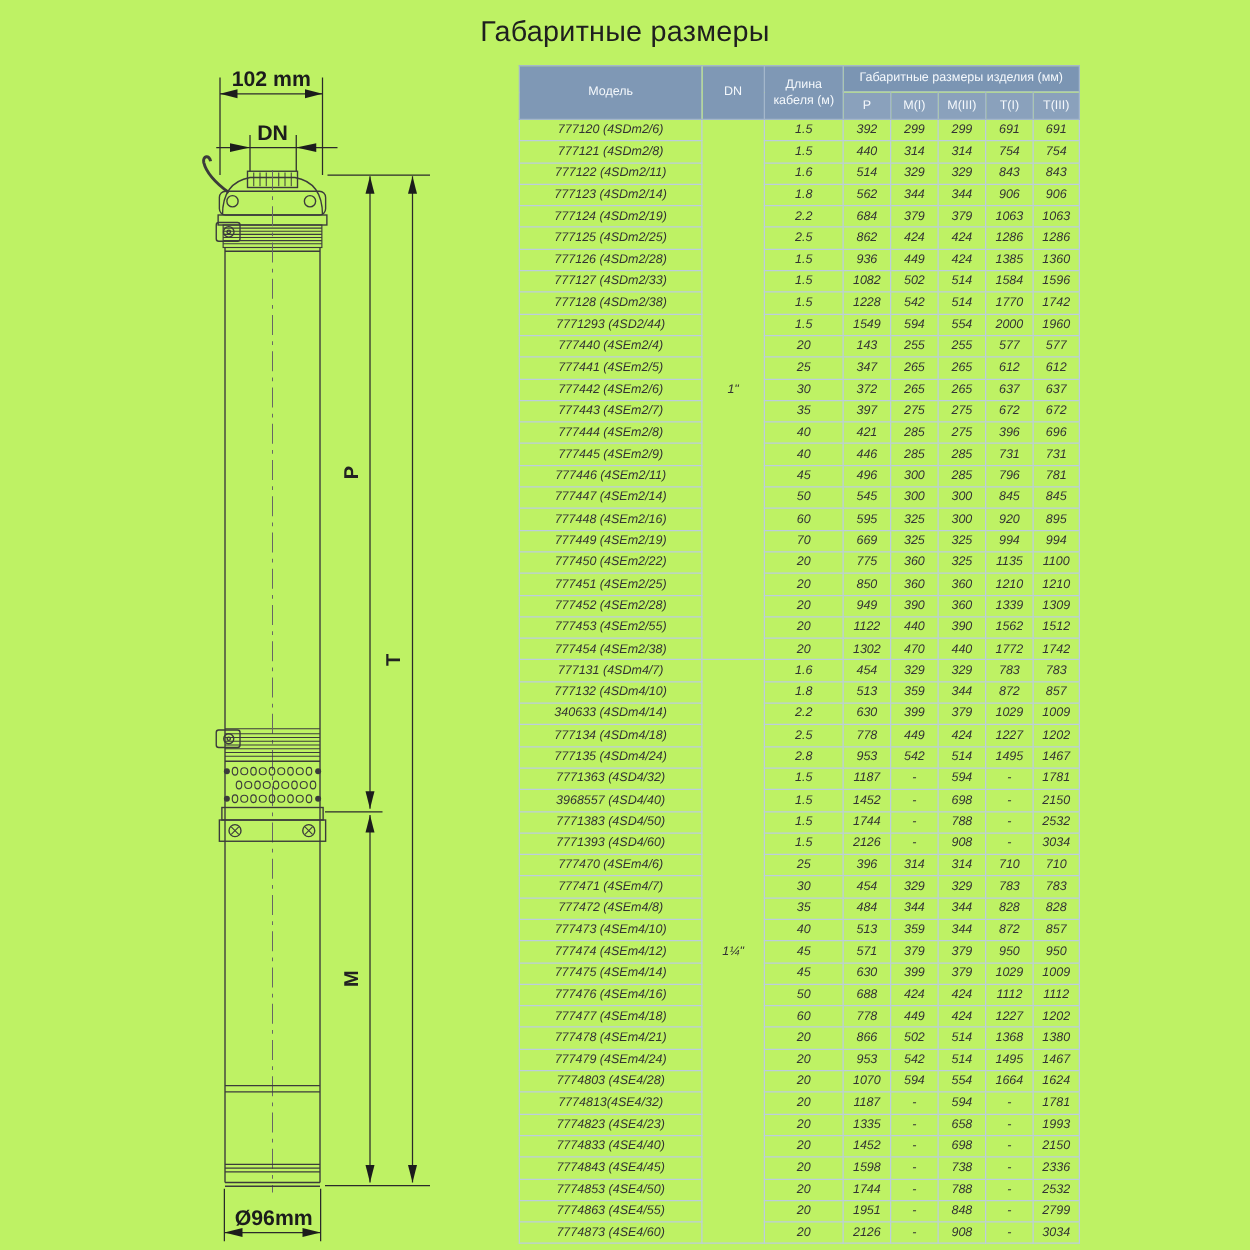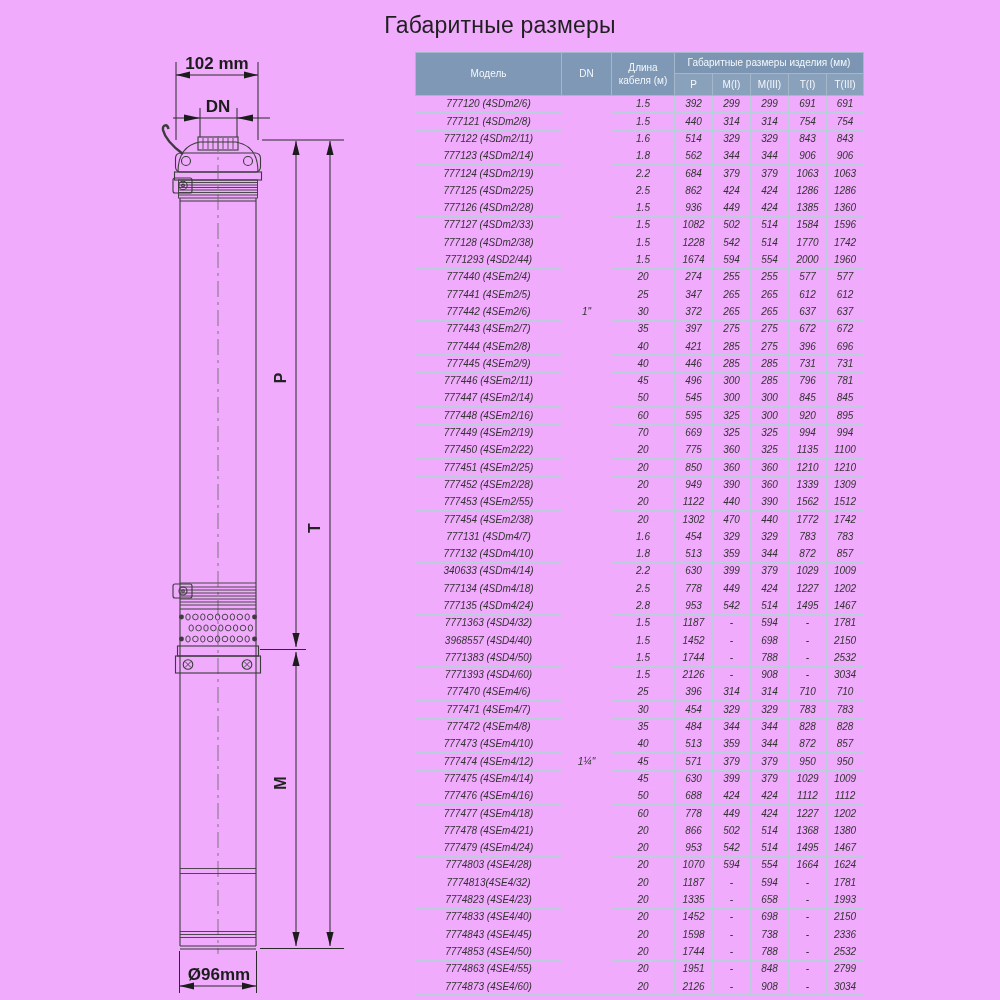--- a/index.html
+++ b/index.html
@@ -1,16 +1,16 @@
 <!DOCTYPE html>
 <html><head>
 <meta charset="utf-8">
 <style>
   html,body{margin:0;padding:0;background:#fff;}
-  .canvas{position:relative;width:1000px;height:1000px;background:#f0abfc;overflow:hidden;
+  .canvas{position:relative;width:1000px;height:1000px;background:#bef264;overflow:hidden;
           font-family:"Liberation Sans",sans-serif;}
   .title{position:absolute;top:12px;left:0;width:1000px;margin:0;text-align:center;
          font-size:23px;font-weight:500;color:#1f1f1f;letter-spacing:.2px;}
   .diagram{position:absolute;left:120px;top:40px;}
   .size-table{position:absolute;left:415px;top:52px;width:448px;border-collapse:collapse;
               table-layout:fixed;border:1px solid #b3c5d6;}
   .size-table th,.size-table td{border:1px solid #bccddd;padding:0;text-align:center;
               font-size:10px;line-height:1.15;color:#333;overflow:hidden;white-space:nowrap;}
   .size-table thead th{background:#7b95b3;color:#f4f8fc;font-weight:normal;
               border:1px solid #a4b7cb;}
@@ -304,30 +304,30 @@
           <td>1.5</td>
           <td>1228</td>
           <td>542</td>
           <td>514</td>
           <td>1770</td>
           <td>1742</td>
         </tr>
         <tr>
           <td>7771293 (4SD2/44)</td>
           <td>1.5</td>
-          <td>1674</td>
+          <td>1549</td>
           <td>594</td>
           <td>554</td>
           <td>2000</td>
           <td>1960</td>
         </tr>
         <tr>
           <td>777440 (4SEm2/4)</td>
           <td>20</td>
-          <td>274</td>
+          <td>143</td>
           <td>255</td>
           <td>255</td>
           <td>577</td>
           <td>577</td>
         </tr>
         <tr>
           <td>777441 (4SEm2/5)</td>
           <td>25</td>
           <td>347</td>
           <td>265</td>

